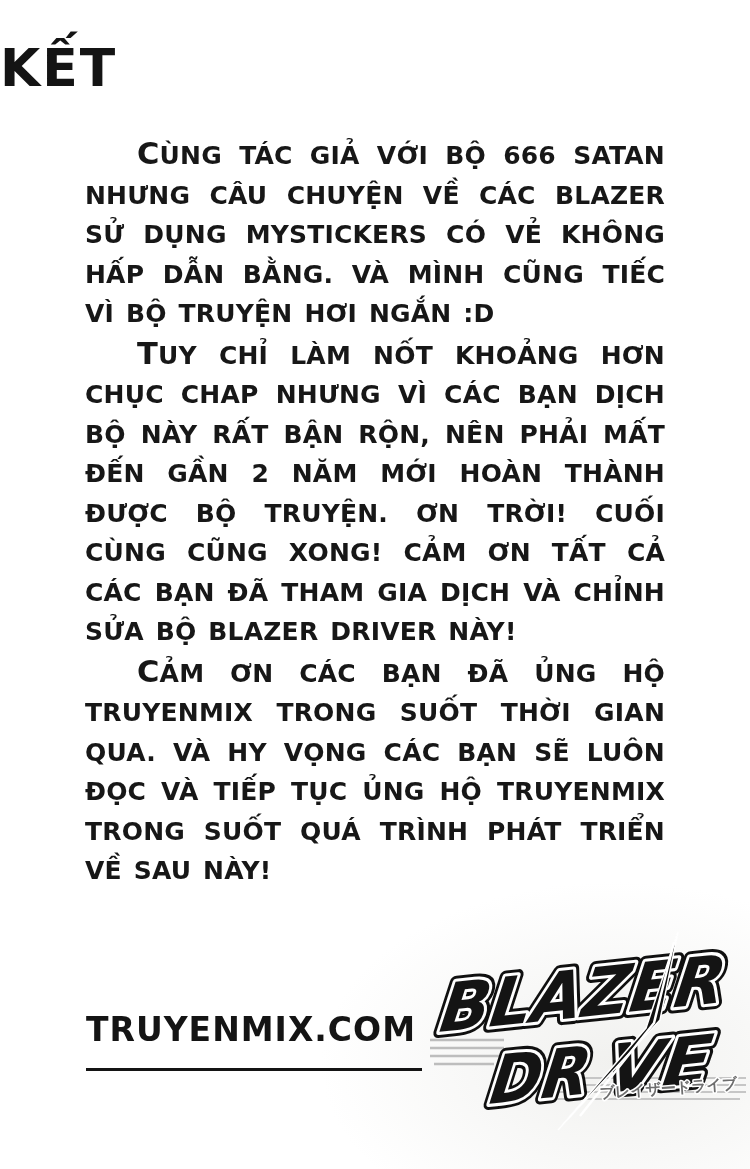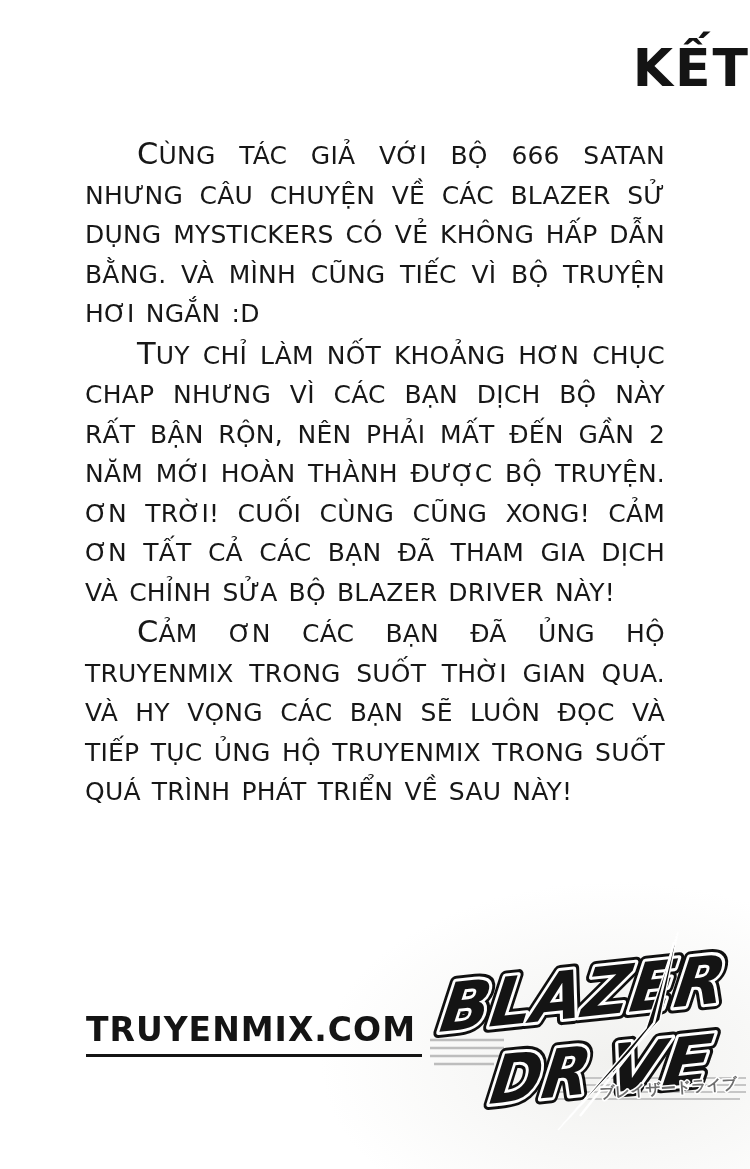--- a/index.html
+++ b/index.html
@@ -16,37 +16,37 @@
       #ffffff;
     overflow: hidden;
     color: #161616;
   }
 
   .page-title {
     position: absolute;
     top: 38px;
     left: 0;
     right: 0;
-    text-align: right;
+    text-align: left;
     font-size: 52px;
     font-weight: bold;
     letter-spacing: 2px;
     color: #141414;
   }
 
   .content {
     position: absolute;
     top: 134px;
     left: 85px;
     width: 580px;
   }
   .content p.para {
     font-size: 25px;
     line-height: 39.5px;
-    font-weight: normal;
+    font-weight: bold;
     text-align: justify;
     text-indent: 52px;
     letter-spacing: 0.2px;
     word-spacing: 3px;
     color: #171717;
   }
   .content p.para::first-letter {
     font-size: 1.22em;
   }
 
@@ -55,21 +55,21 @@
     left: 86px;
     top: 1010px;
   }
   .site-footer .url {
     display: inline-block;
     font-size: 33px;
     font-weight: bold;
     letter-spacing: 1px;
     color: #141414;
     border-bottom: 3px solid #141414;
-    padding: 0 6px 5px 0;
+    padding: 0 6px 19px 0;
   }
 
   .logo-wrap {
     position: absolute;
     left: 428px;
     top: 928px;
     width: 322px;
     height: 215px;
   }
   .logo-wrap svg { display: block; width: 322px; height: 215px; }

